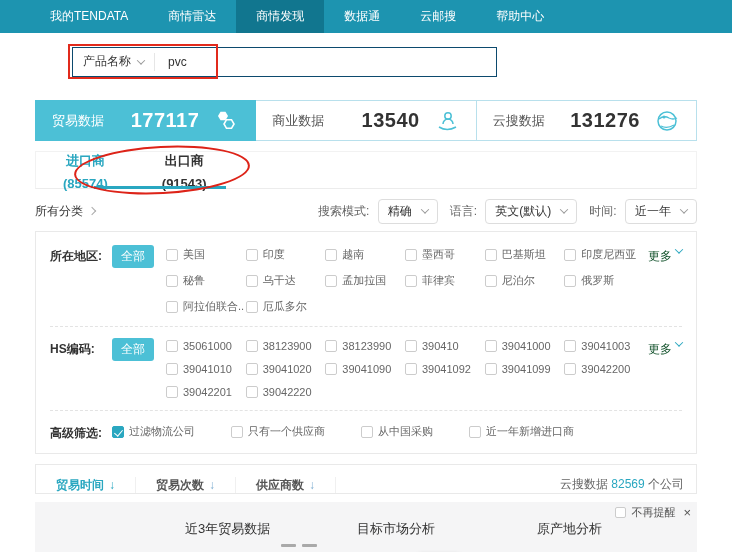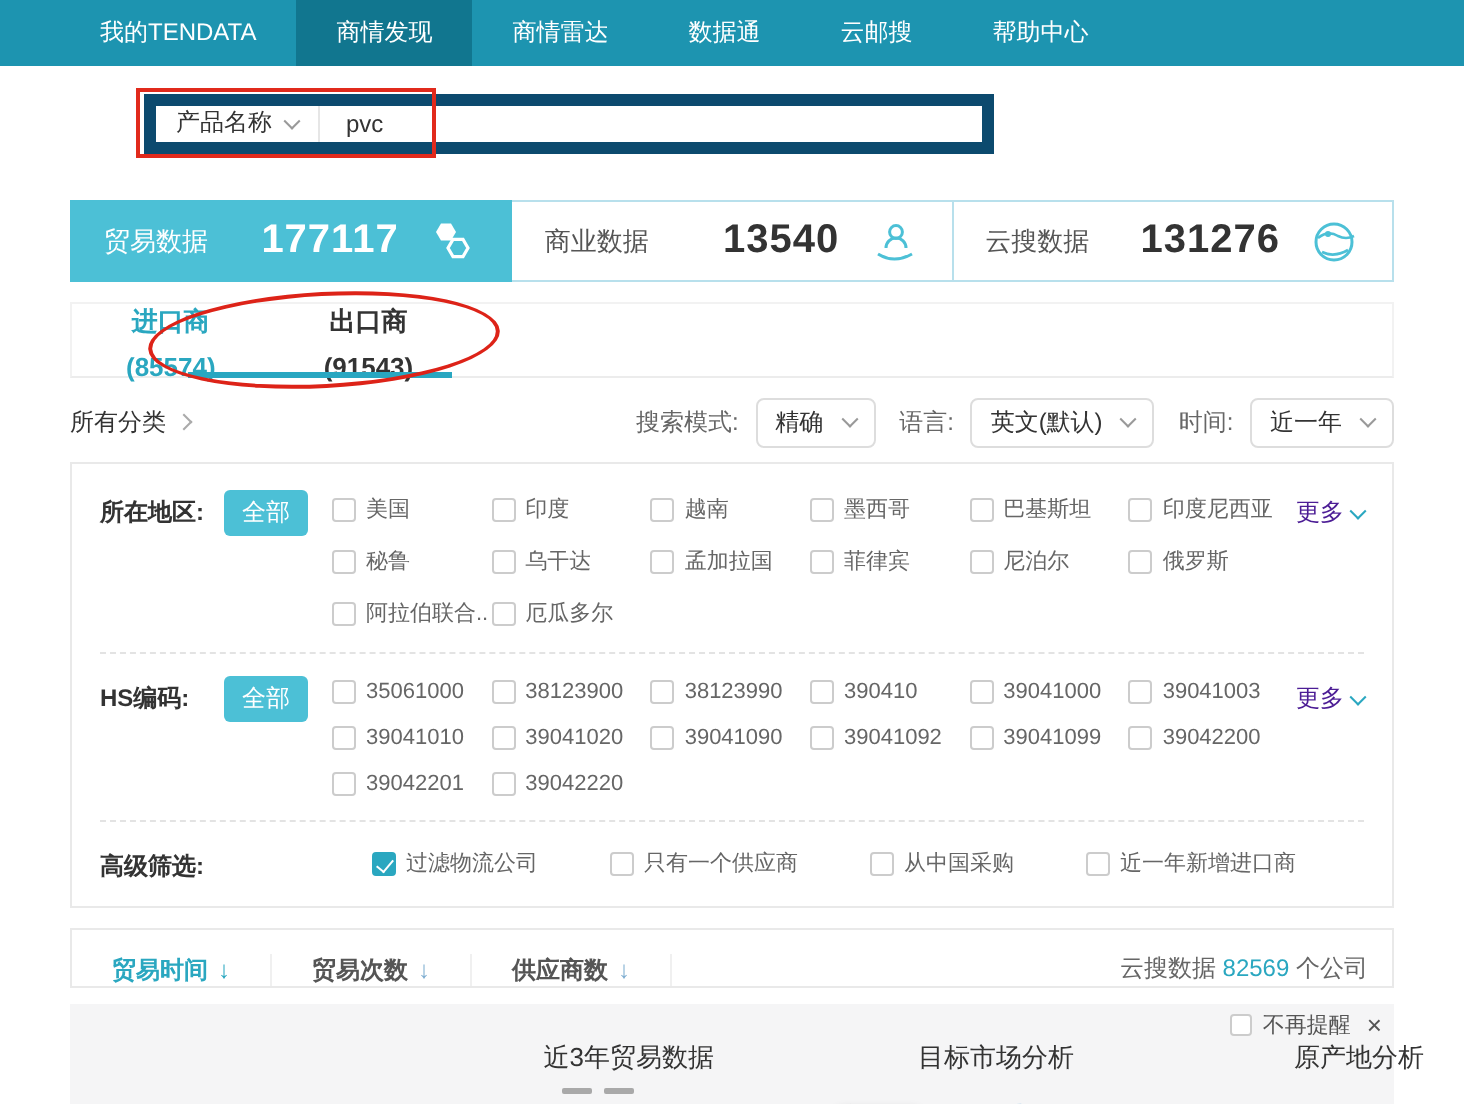--- a/index.html
+++ b/index.html
@@ -7,21 +7,21 @@
   body { width:732px; height:552px; font-family:"Liberation Sans","DejaVu Sans",sans-serif; overflow:hidden; }
   .page { width:732px; height:552px; position:relative; background:#fff; }
 
   
   .nav { height:33px; background:#1d94b0; display:flex; align-items:stretch; padding-left:30px; }
   .nav-item { color:#fff; font-size:12px; display:flex; align-items:center; padding:0 20px; cursor:pointer; white-space:nowrap; }
   .nav-item.active { background:#11768f; }
 
   
   .search-sec { position:relative; height:57px; display:flex; align-items:center; padding-left:72px; background:#fff; }
-  .search-box { width:425px; height:30px; border:6px solid #0c4a6e; display:flex; align-items:center; background:#fff; }
+  .search-box { width:425px; height:30px; border:1px solid #0c4a6e; display:flex; align-items:center; background:#fff; }
   .cat-select { display:flex; align-items:center; gap:7px; padding:0 10px; font-size:12px; color:#333; height:100%; }
   .chev { width:6px; height:6px; border-right:1.4px solid #999; border-bottom:1.4px solid #999; transform:rotate(45deg) translate(-1px,-1px); display:inline-block; }
   .chev.teal { border-color:#2aa7c0; }
   .divider-v { width:1px; height:18px; background:#e6e6e6; }
   .query { font-size:12px; color:#333; padding-left:13px; }
   .search-btn { margin-left:10px; width:72px; height:30px; background:#4cc3da; color:#fff; border:none; font-size:13px; cursor:pointer; font-family:inherit; }
   .red-rect { position:absolute; left:68px; top:11px; width:150px; height:35px; border:2px solid #e12a1c; pointer-events:none; }
 
   
   .stats { margin:10px 35px 0; display:flex; height:41px;border-radius:18px; }
@@ -51,44 +51,44 @@
   
   .filter-panel { margin:7px 35px 0; border:1px solid #e9e9e9; background:#fff; padding:13px 14px 11px; font-size:12px; }
   .f-row { display:flex; align-items:flex-start; }
   .f-label { width:62px; font-weight:bold; color:#333; padding-top:3px; font-size:12px; flex:none; }
   .all-btn { background:#4cc0d6; color:#fff; border:none; border-radius:3px; padding:3px 9px; margin-right:12px; font-size:12px; cursor:pointer; flex:none; font-family:inherit; }
   .cb-grid { flex:1; display:grid; grid-template-columns:repeat(6,1fr); row-gap:11px; column-gap:2px; padding-top:2px; }
   .cb { display:flex; align-items:center; gap:5px; color:#666; font-size:11px; white-space:nowrap; overflow:hidden; cursor:pointer; }
   .box { width:12px; height:12px; border:1px solid #ccc; border-radius:2px; background:#fff; flex:none; position:relative; }
   .box.checked { background:#2aa7c0; border-color:#2aa7c0; }
   .box.checked::after { content:""; position:absolute; left:3px; top:1px; width:4px; height:7px; border-right:1.5px solid #fff; border-bottom:1.5px solid #fff; transform:rotate(40deg); }
-  .more { color:#4c1d95; margin-left:6px; white-space:nowrap; font-size:12px; display:flex; gap:4px; align-items:center; cursor:pointer; flex:none; padding-top:3px; }
+  .more { color:#14532d; margin-left:6px; white-space:nowrap; font-size:12px; display:flex; gap:4px; cursor:pointer; flex:none; padding-top:3px; }
   .dash-div { border-top:1px dashed #e3e3e3; margin:12px 0 11px; }
-  .adv-grid { display:flex; gap:36px; padding-top:2px; margin-left:74px; }
+  .adv-grid { display:flex; gap:36px; padding-top:2px; }
 
   
   .sort-bar { margin:10px 35px 0; border:1px solid #e9e9e9; height:30px; display:flex; align-items:flex-end; background:#fff; font-size:12px; }
   .sort-item { padding:0 20px; color:#555; display:flex; gap:5px; align-items:center; border-right:1px solid #f0f0f0; height:16px; cursor:pointer; font-weight:bold; }
   .sort-item.active { color:#2aa7c0; }
   .s-arrow { color:#7faed1; font-size:12px; font-weight:normal; }
   .sort-item.active .s-arrow { color:#2aa7c0; }
   .result { margin-left:auto; padding-right:12px; color:#666; font-size:12px; }
   .result .cnt { color:#2aa7c0; }
 
   
   .promo { margin:8px 35px 0; background:#f5f5f6; height:140px; position:relative; }
   .dismiss { position:absolute; top:3px; right:6px; display:flex; align-items:center; gap:5px; font-size:11px; color:#555; z-index:3; }
   .dismiss .box { width:11px; height:11px; }
   .close-x { font-size:13px; color:#555; margin-left:3px; cursor:pointer; }
   .promo-grid { display:grid; grid-template-columns:150px 172px 180px 175px; height:140px; padding-top:18px; }
   .big-title { align-self:center; text-align:center; font-weight:bold; color:#333; line-height:1.55; }
   .big-title .l1 { font-size:15px; }
   .big-title .l2 { font-size:17px; }
   .p-col { display:flex; flex-direction:column; }
-  .p-title { font-size:13px; color:#333; text-align:right; margin-bottom:4px; }
+  .p-title { font-size:13px; color:#333; text-align:left; margin-bottom:4px; }
   .p-body { flex:1; position:relative; }
 
   
   .chart { position:absolute; inset:0 6px 4px 6px; }
   .bar { position:absolute; bottom:15px; width:26px; background:#3f8fc6; }
   .yt { position:absolute; left:4px; width:9px; height:2.5px; background:#cfcfcf; border-radius:1px; }
   .legend { position:absolute; top:0px; right:34px; display:flex; gap:6px; }
   .lg { width:15px; height:3px; background:#a9a9a9; border-radius:1px; margin-top:2px; }
 
   
@@ -108,22 +108,22 @@
   .map2 .m.cn { fill:#e8402a; }
   .map2 .m.in { fill:#6fb5a0; }
 </style>
 </head>
 <body>
 
 <div class="page">
 
   <div class="nav">
     <div class="nav-item">我的TENDATA</div>
+    <div class="nav-item">商情雷达</div>
     <div class="nav-item active">商情发现</div>
-    <div class="nav-item">商情雷达</div>
     <div class="nav-item">数据通</div>
     <div class="nav-item">云邮搜</div>
     <div class="nav-item">帮助中心</div>
   </div>
 
   <div class="search-sec">
     <div class="search-box">
       <div class="cat-select">
         <span>产品名称</span>
         <span class="chev"></span>

